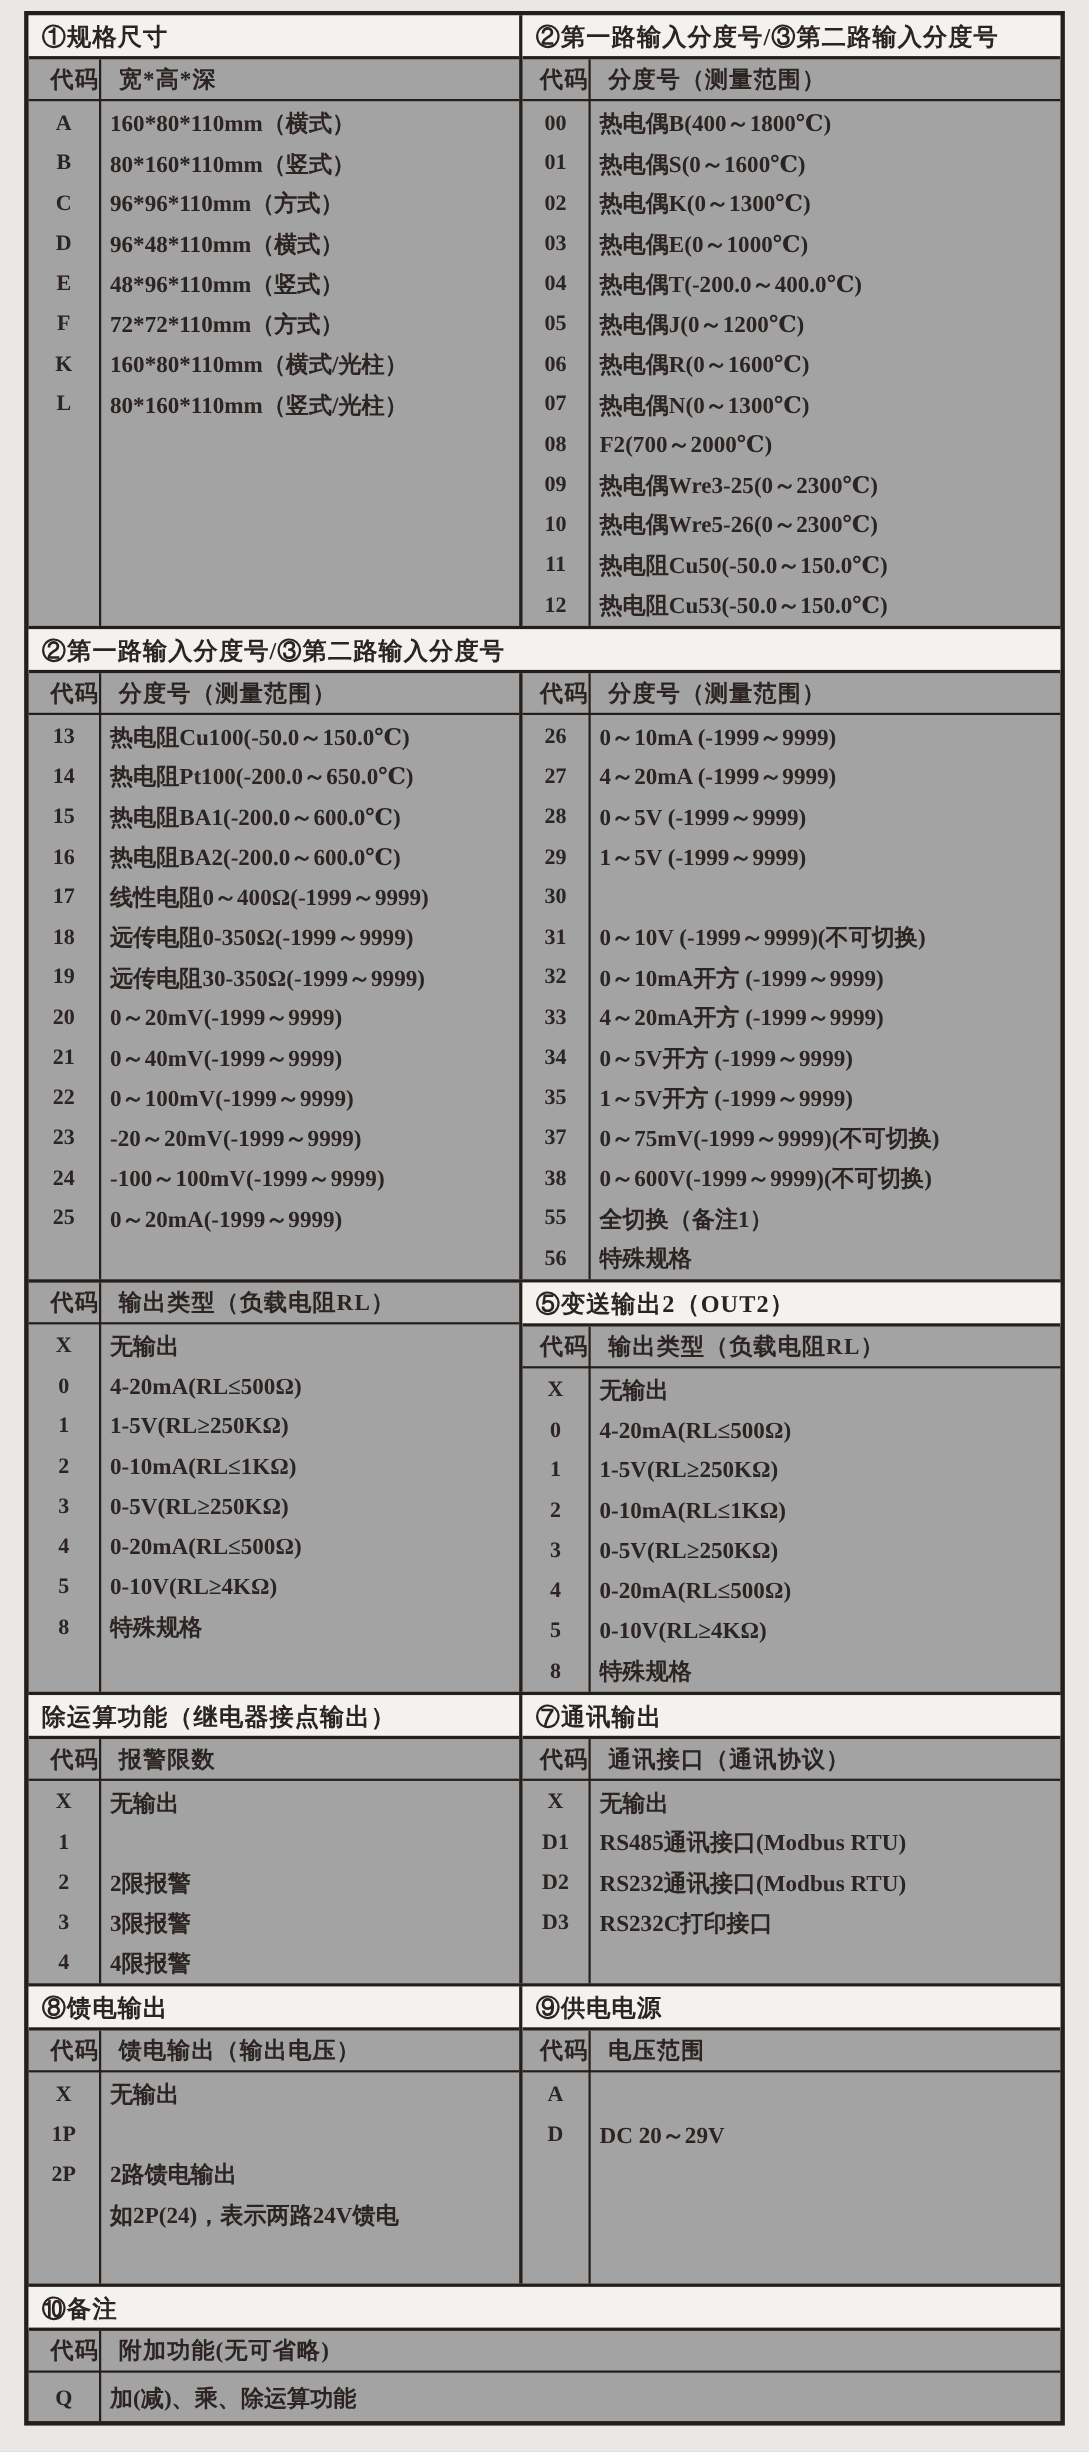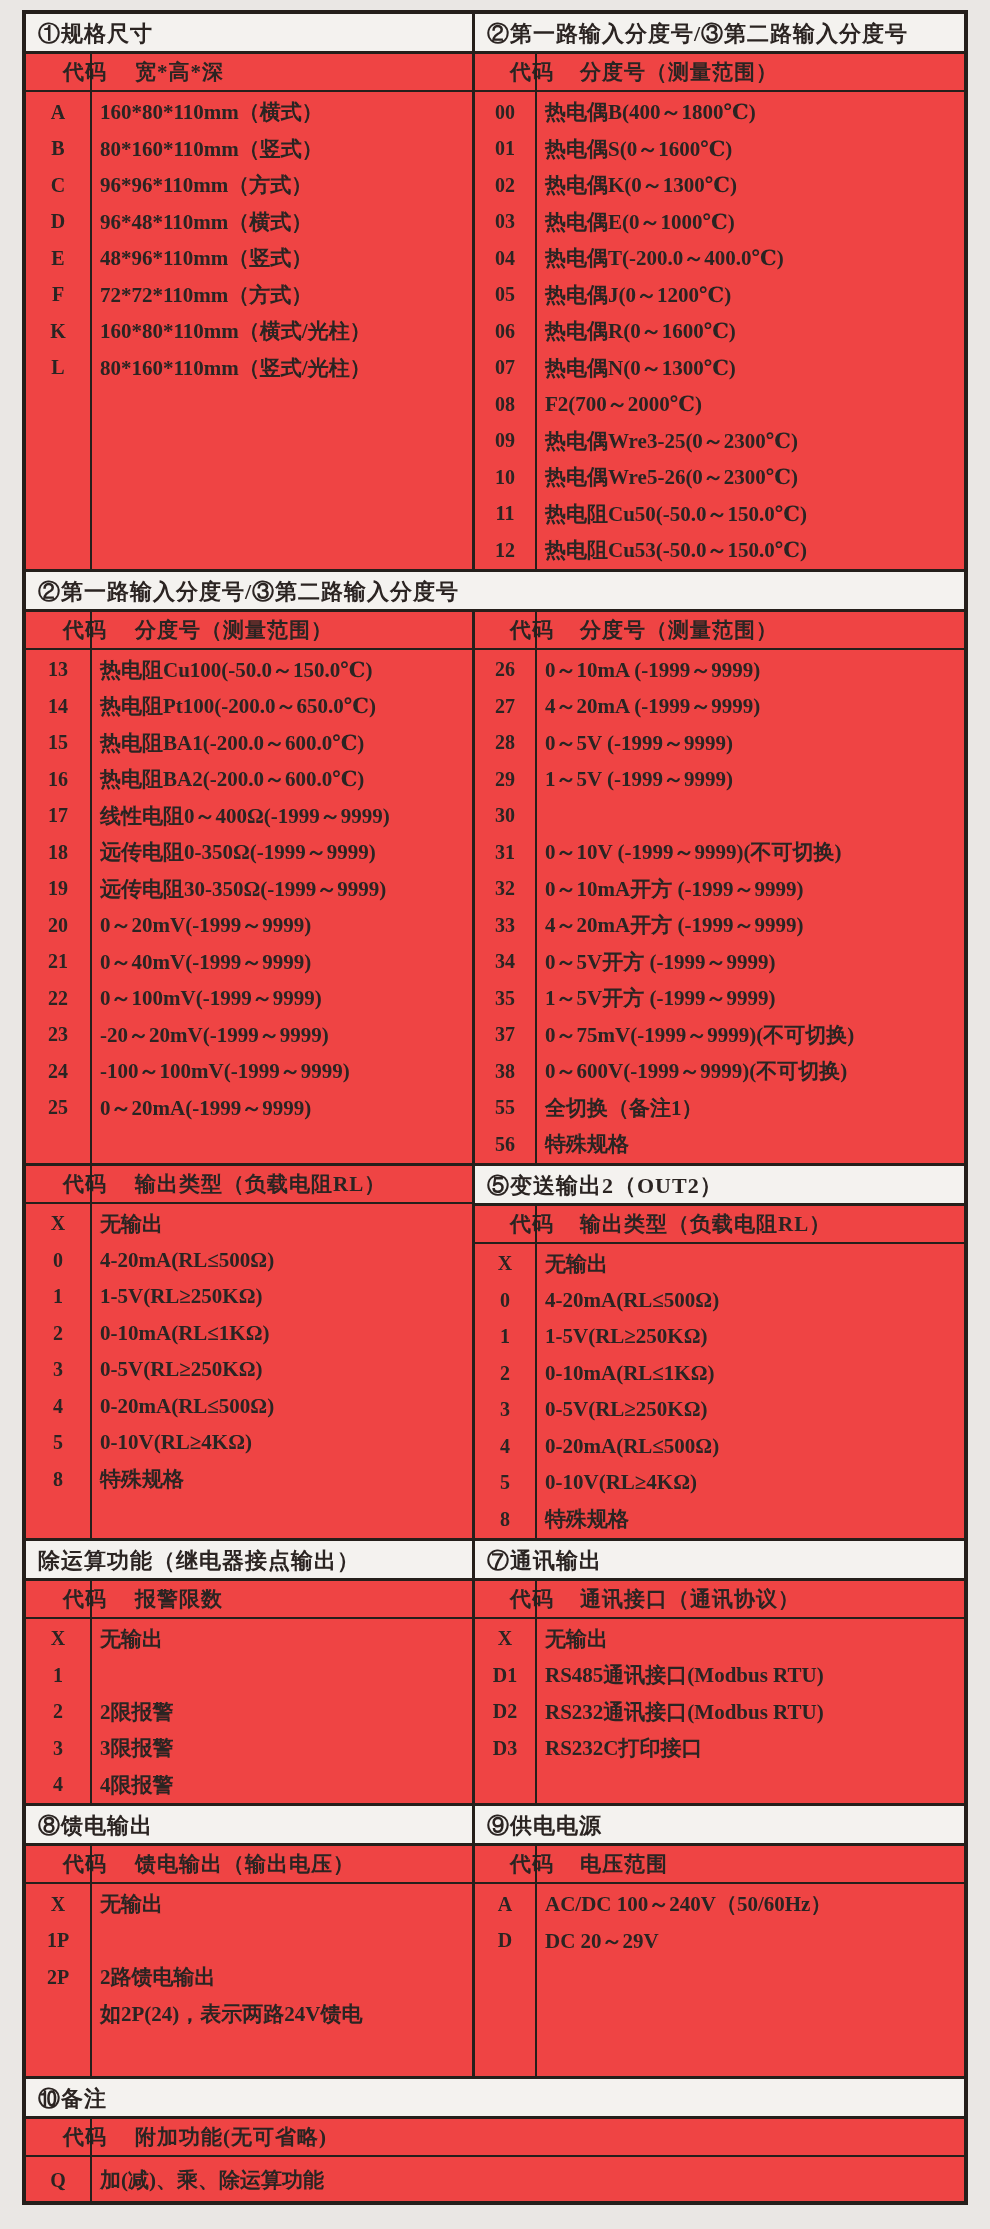--- a/index.html
+++ b/index.html
@@ -7,21 +7,21 @@
   body {
     height:2229px;
     background:#eae7e4;
     font-family:"Liberation Serif","DejaVu Serif",serif;
     color:#2b2422;
     position:relative;
   }
   .sheet {
     position:absolute; left:22px; top:10px; width:946px;
     border:4px solid #251f1b;
-    background:#ef4444;
+    background:#a3a3a3;
   }
   .band { border-top:3px solid #251f1b; }
   .band:first-child { border-top:none; }
   .two { display:grid; grid-template-columns:446px 1fr; align-items:stretch; }
   .two > .sec + .sec { border-left:3px solid #251f1b; }
   .sec { display:flex; flex-direction:column; min-width:0; }
   .sec-title {
     height:40px; line-height:40px;
     background:#f4f2ef;
     border-bottom:3px solid #251f1b;
@@ -35,21 +35,21 @@
     content:""; position:absolute; top:0; bottom:0; left:var(--codew);
     width:2px; background:#251f1b;
   }
   .hdr {
     display:flex; align-items:center;
     height:38px;
     border-bottom:2px solid #251f1b;
     font-weight:700; font-size:21px;
     letter-spacing:1px;
   }
-  .hdr .code { width:var(--codew); text-align:center; flex:none;margin-left:27px; }
+  .hdr .code { width:var(--codew); text-align:right; flex:none; }
   .hdr .desc { flex:1; padding-left:18px; white-space:nowrap; overflow:hidden; }
   .rows { padding-top:2px; }
   .row {
     display:flex; align-items:center;
     height:36.5px;
     font-weight:700; font-size:21px;
   }
   .row .code { width:var(--codew); text-align:center; flex:none; font-size:20px; }
   .row .desc { flex:1; padding-left:10px; white-space:nowrap; overflow:hidden; }
   
@@ -486,21 +486,20 @@
     <section class="sec">
       <div class="sec-title">⑨供电电源</div>
       <div class="sec-body" style="--codew:60px">
         <div class="hdr">
           <div class="code">代码</div>
           <div class="desc">电压范围</div>
         </div>
         <div class="rows">
             <div class="row">
               <div class="code">A</div>
-              <div class="desc">AC/DC 100～240V（50/60Hz）</div>
             </div>
             <div class="row">
               <div class="code">D</div>
               <div class="desc">DC 20～29V</div>
             </div>
           </div>
       </div>
     </section>
   </div>
 

